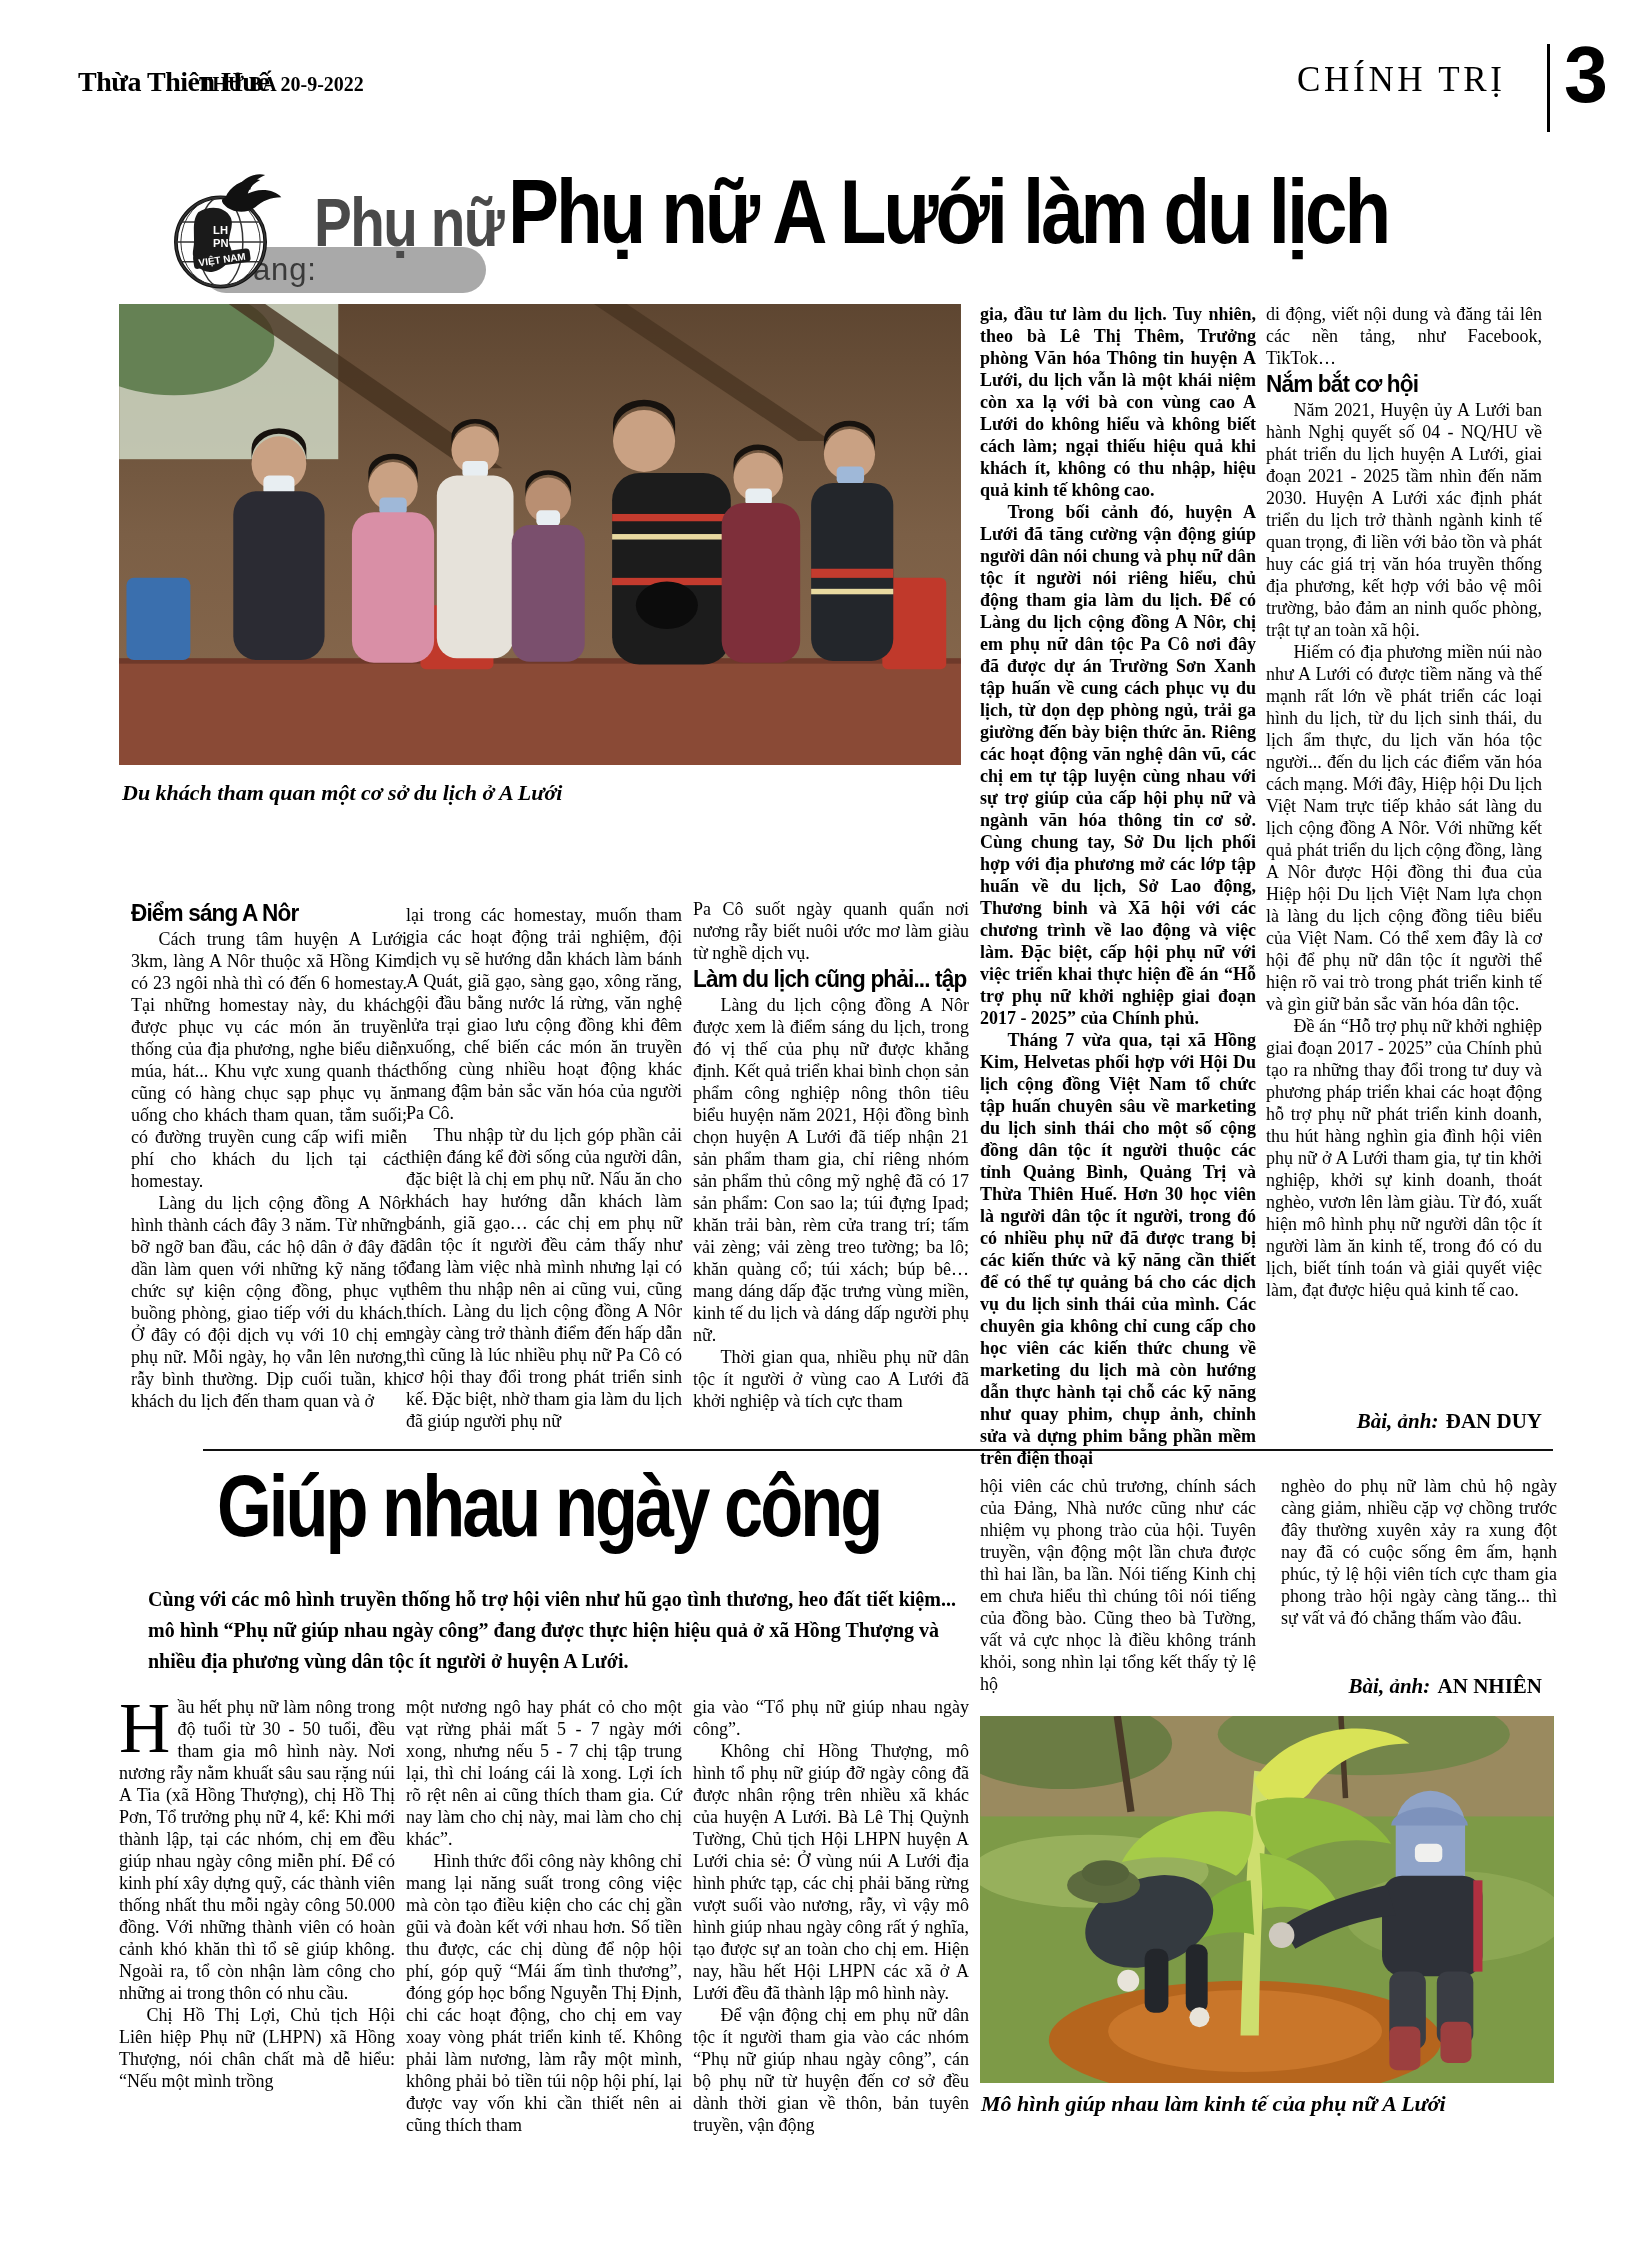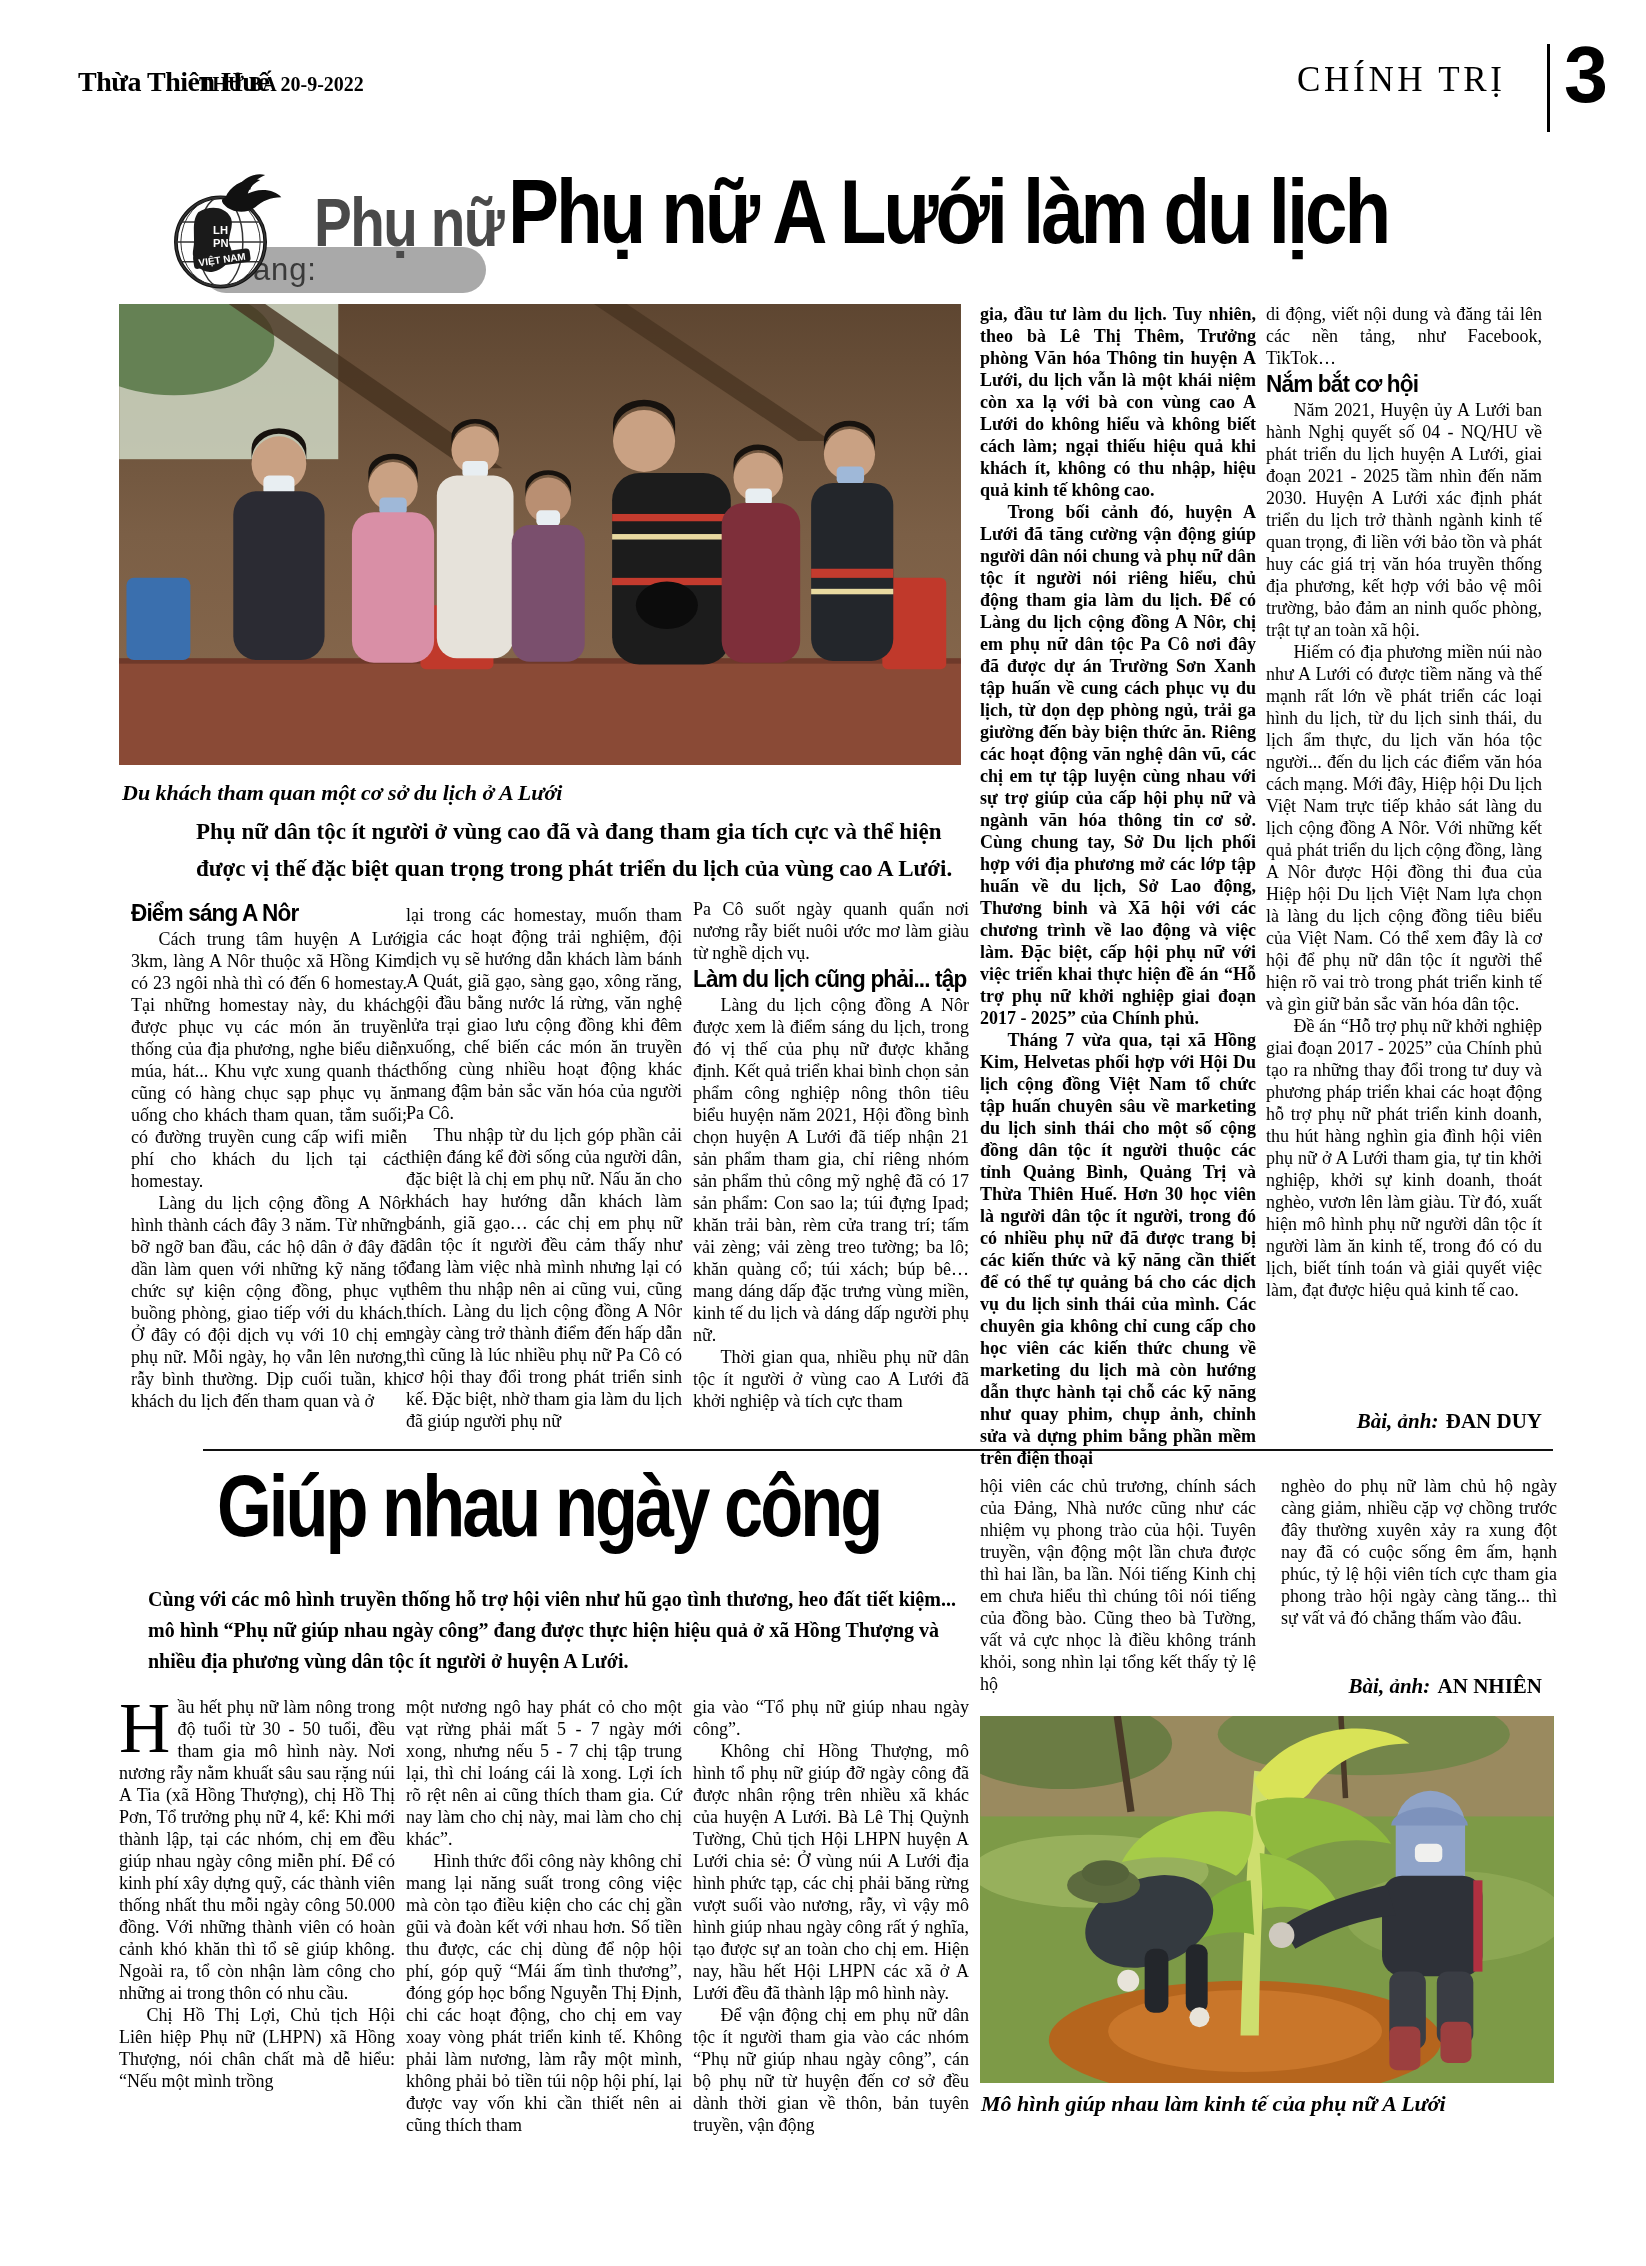--- a/index.html
+++ b/index.html
@@ -144,21 +144,20 @@
             <rect x="786" y="178" width="30" height="19" rx="5" fill="#9fb8d8"></rect>
             <rect x="758" y="196" width="90" height="195" rx="24" fill="#23262b"></rect>
             <rect x="758" y="290" width="90" height="10" fill="#c43b2e"></rect>
             <rect x="758" y="312" width="90" height="6" fill="#e8d9a0"></rect>
           </g>
       </g>
     </svg>
   </div>
   <div class="abs caption" style="left:122px;top:780px;width:822px;">Du khách tham quan một cơ sở du lịch ở A Lưới</div>
 
-  <div class="abs lead" style="left:196px;top:813px;width:772px;font-size:23px;line-height:37px;">Phụ nữ dân tộc ít người ở vùng cao đã và đang tham gia tích cực và thể hiện được vị thế đặc biệt quan trọng trong phát triển du lịch của vùng cao A Lưới.</div>
 
   <div class="abs col" style="left:131px;top:898px;height:552px;">
     <div class="kicker">Điểm sáng A Nôr</div>
     <p>Cách trung tâm huyện A Lưới 3km, làng A Nôr thuộc xã Hồng Kim có 23 ngôi nhà thì có đến 6 homestay. Tại những homestay này, du khách được phục vụ các món ăn truyền thống của địa phương, nghe biểu diễn múa, hát... Khu vực xung quanh thác cũng có hàng chục sạp phục vụ ăn uống cho khách tham quan, tắm suối; có đường truyền cung cấp wifi miễn phí cho khách du lịch tại các homestay.</p>
     <p>Làng du lịch cộng đồng A Nôr hình thành cách đây 3 năm. Từ những bỡ ngỡ ban đầu, các hộ dân ở đây đã dần làm quen với những kỹ năng tổ chức sự kiện cộng đồng, phục vụ buồng phòng, giao tiếp với du khách. Ở đây có đội dịch vụ với 10 chị em phụ nữ. Mỗi ngày, họ vẫn lên nương, rẫy bình thường. Dịp cuối tuần, khi khách du lịch đến tham quan và ở</p>
   </div>
   <div class="abs col" style="left:406px;top:904px;height:552px;">
     <p class="noindent">lại trong các homestay, muốn tham gia các hoạt động trải nghiệm, đội dịch vụ sẽ hướng dẫn khách làm bánh A Quát, giã gạo, sàng gạo, xông răng, gội đầu bằng nước lá rừng, văn nghệ lửa trại giao lưu cộng đồng khi đêm xuống, chế biến các món ăn truyền thống cùng nhiều hoạt động khác mang đậm bản sắc văn hóa của người Pa Cô.</p>
     <p>Thu nhập từ du lịch góp phần cải thiện đáng kể đời sống của người dân, đặc biệt là chị em phụ nữ. Nấu ăn cho khách hay hướng dẫn khách làm bánh, giã gạo… các chị em phụ nữ dân tộc ít người đều cảm thấy như đang làm việc nhà mình nhưng lại có thêm thu nhập nên ai cũng vui, cũng thích. Làng du lịch cộng đồng A Nôr ngày càng trở thành điểm đến hấp dẫn thì cũng là lúc nhiều phụ nữ Pa Cô có cơ hội thay đổi trong phát triển sinh kế. Đặc biệt, nhờ tham gia làm du lịch đã giúp người phụ nữ</p>
   </div>

